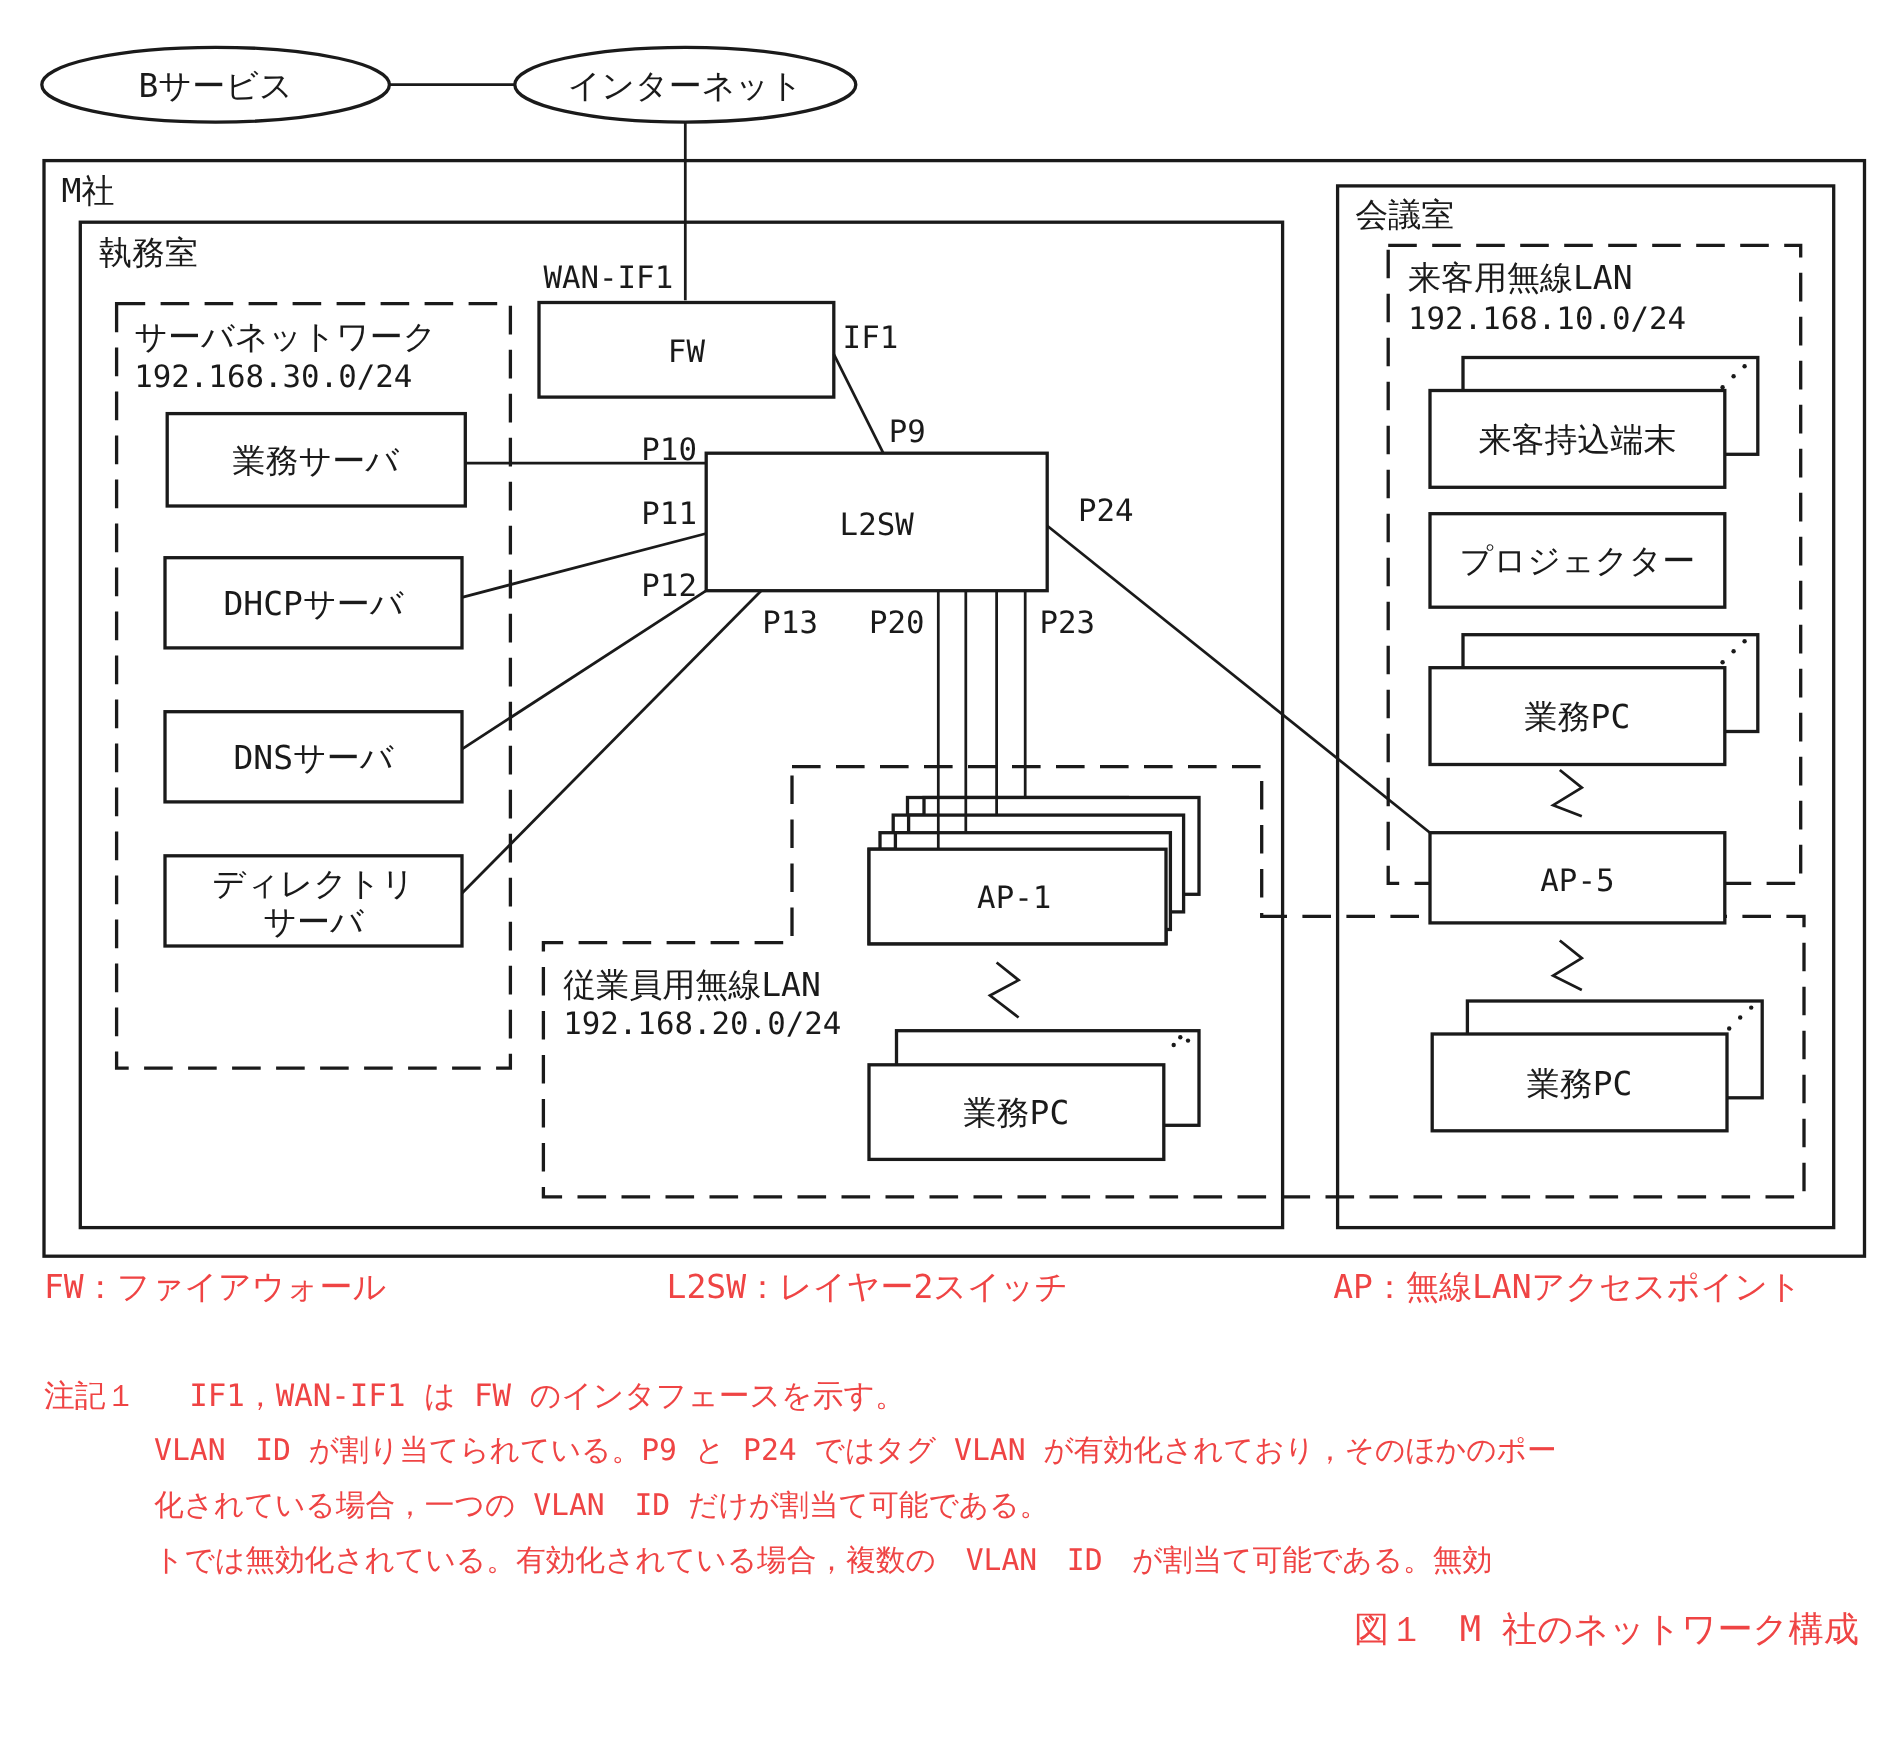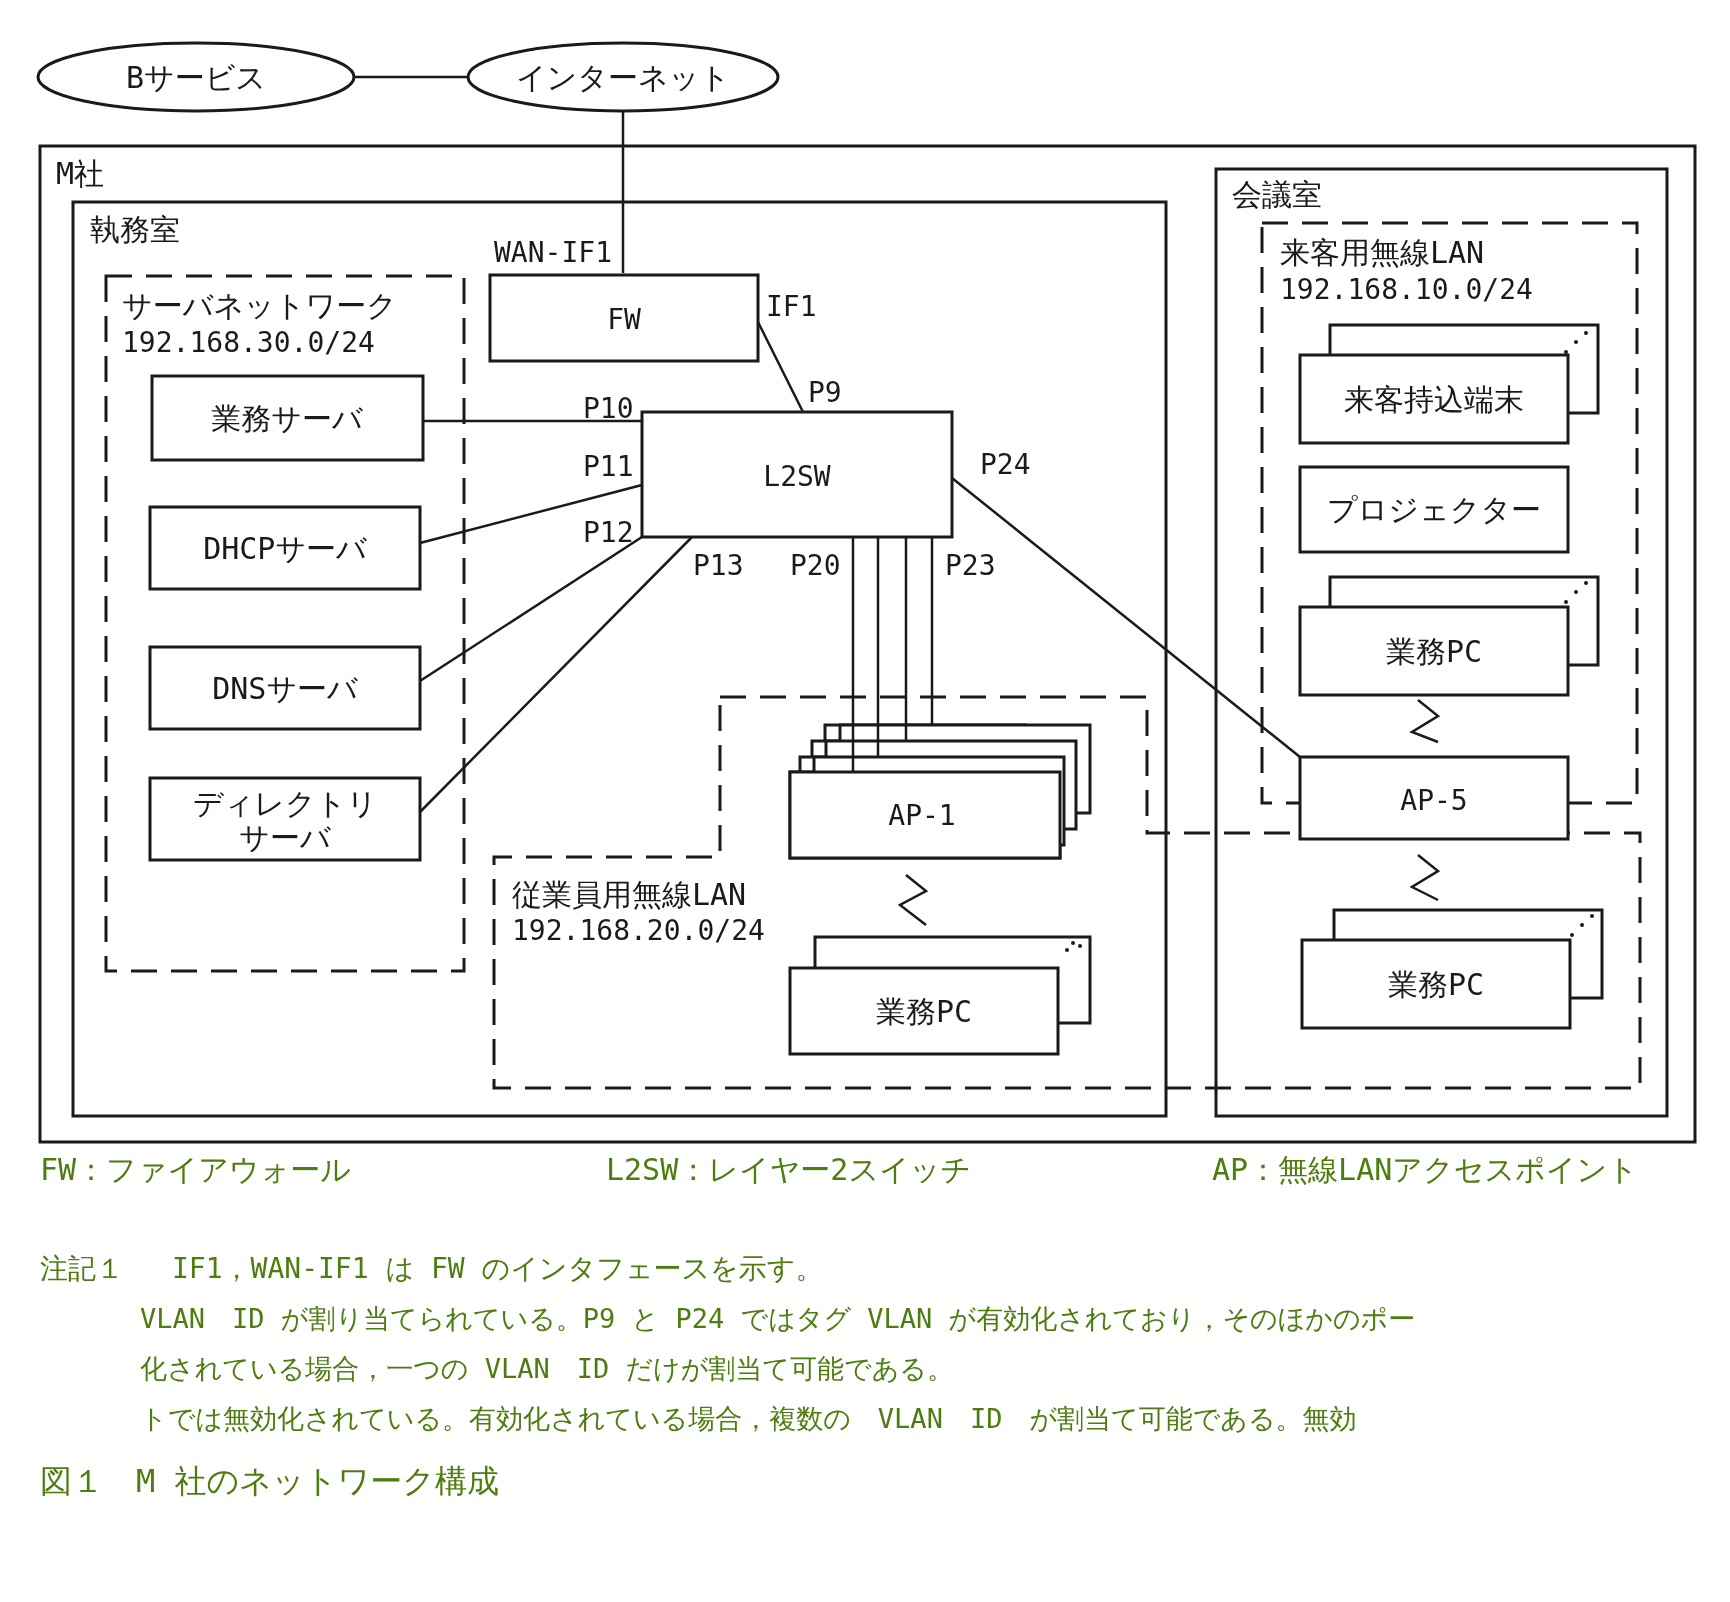--- a/index.html
+++ b/index.html
@@ -6,27 +6,27 @@
   body { width: 1730px; height: 1602px; position: relative; overflow: hidden; }
   #diagram { position: absolute; left: 0; top: 0; }
   svg text { font-family: "DejaVu Sans Mono", "Liberation Mono", monospace; fill: #1a1a1a; }
   .box { fill: #fff; stroke: #1a1a1a; stroke-width: 3; }
   .frame { fill: none; stroke: #1a1a1a; stroke-width: 3; }
   .dash { fill: none; stroke: #1a1a1a; stroke-width: 3; stroke-dasharray: 26 14; }
   .line { stroke: #1a1a1a; stroke-width: 2.5; fill: none; }
   .lbl { font-size: 30px; }
   .lbl-sm { font-size: 28px; }
   .notes { position: absolute; left: 40px; top: 1150px; width: 1680px;
-           font-family: "DejaVu Sans Mono", "Liberation Mono", monospace; color: #4d7c0f; }
+           font-family: "DejaVu Sans Mono", "Liberation Mono", monospace; color: #ef4444; }
   .legend-row { position: relative; height: 50px; font-size: 30px; }
   .legend-row span { position: absolute; top: 0; }
   .note { font-size: 28px; line-height: 50px; margin-top: 44px; }
   .note .tag { display: inline-block; width: 132px; }
   .note-cont { padding-left: 100px; font-size: 27px; line-height: 50px; }
-  .caption { text-align: left; font-size: 32px; margin-top: 16px; padding-right: 30px; }
+  .caption { text-align: right; font-size: 32px; margin-top: 16px; padding-right: 30px; }
 </style>
 </head>
 <body>
 
 <svg id="diagram" width="1730" height="1150" viewBox="0 0 1730 1150">
 
   <g>
     <ellipse cx="196" cy="77" rx="158" ry="34" class="box"></ellipse>
     <text x="196" y="88" text-anchor="middle" class="lbl">Bサービス</text>
   </g>

